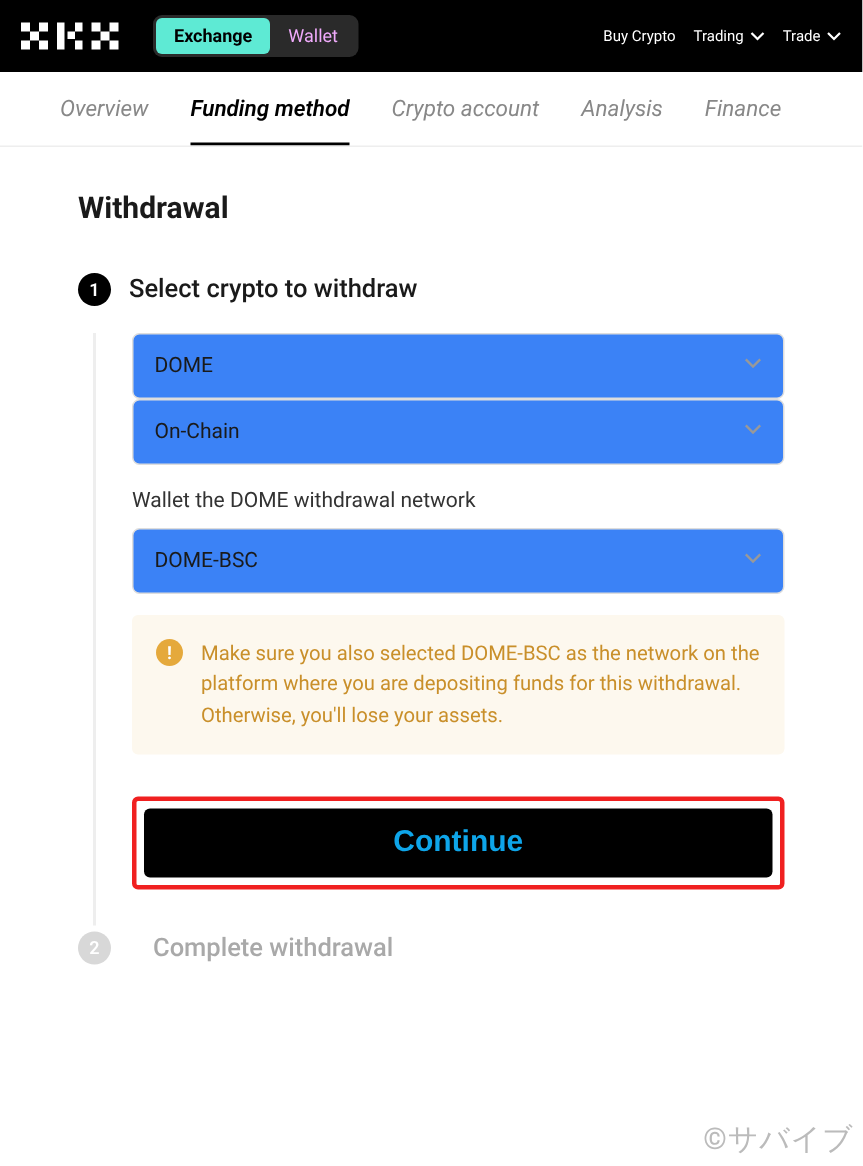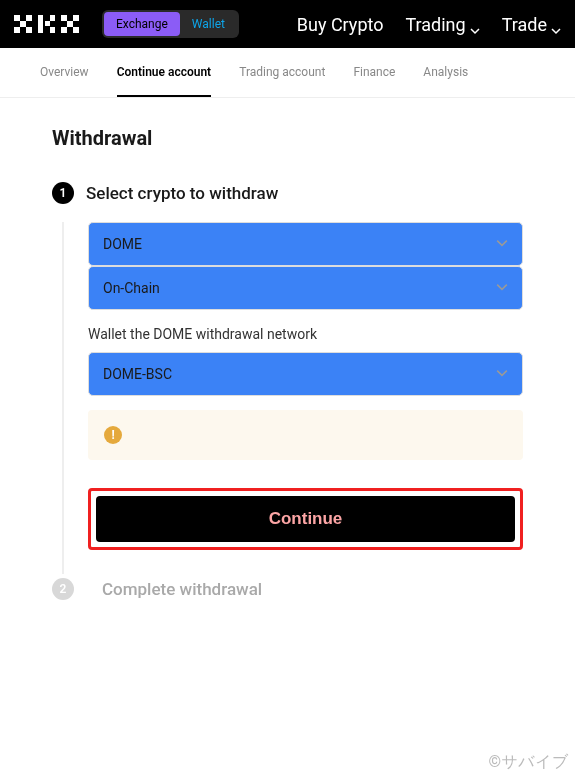--- a/index.html
+++ b/index.html
@@ -2,29 +2,29 @@
 <html><head>
 <meta charset="utf-8">
 <style>
   * { box-sizing: border-box; margin: 0; padding: 0; }
   body { font-family: -apple-system, BlinkMacSystemFont, "Segoe UI", Roboto, Helvetica, Arial, sans-serif; background: #fff; color: #1a1a1a; width: 575px; height: 777px; overflow: hidden; position: relative; }
 
   
   .topbar { background: #000; color: #fff; display: flex; align-items: center; height: 48px; padding: 0 14px; gap: 18px; }
   .logo { display: flex; align-items: center; }
   .toggle-wrap { display: flex; background: #2a2a2a; border-radius: 6px; padding: 2px; align-items: center; }
-  .toggle-btn { font-size: 12px; padding: 5px 12px; border-radius: 4px; cursor: pointer; color: #0ea5e9; }
-  .toggle-btn.active { background: #8b5cf6; color: #000; font-weight: 400; }
-  .topnav { display: flex; gap: 22px; margin-left: auto; font-size: 18px; align-items: center; }
+  .toggle-btn { font-size: 12px; padding: 5px 12px; border-radius: 4px; cursor: pointer; color: #f0abfc; }
+  .toggle-btn.active { background: #5eead4; color: #000; font-weight: 700; }
+  .topnav { display: flex; gap: 12px; margin-left: auto; font-size: 10px; align-items: center; }
   .topnav-item { display: flex; align-items: center; gap: 4px; cursor: pointer; }
   .chev { width: 10px; height: 10px; display: inline-block; }
 
   
   .subtabs { display: flex; gap: 28px; padding: 0 40px; height: 50px; align-items: center; border-bottom: 1px solid #eee; overflow: hidden; }
-  .subtab { font-size: 12px; color: #888; cursor: pointer; height: 100%; display: flex; align-items: center; border-bottom: 2px solid transparent; }
+  .subtab { font-size: 15px; color: #888; cursor: pointer; height: 100%; display: flex; align-items: center; border-bottom: 2px solid transparent; font-style: italic; }
   .subtab.active { color: #000; font-weight: 600; border-bottom: 2px solid #000; }
 
   
   .main { padding: 28px 52px 0 52px; }
   h1.page-title { font-size: 20px; font-weight: 700; margin-bottom: 32px; }
 
   .step-row { display: flex; align-items: center; gap: 12px; margin-bottom: 18px; }
   .step-badge { width: 22px; height: 22px; border-radius: 50%; background: #000; color: #fff; font-size: 12px; font-weight: 600; display: flex; align-items: center; justify-content: center; }
   .step-badge.inactive { background: #d8d8d8; color: #fff; }
   .step-title { font-size: 17px; font-weight: 500; }
@@ -38,25 +38,25 @@
   .select-box { border: 1px solid #ddd; border-radius: 5px; height: 44px; display: flex; align-items: center; justify-content: space-between; padding: 0 14px; font-size: 14px; cursor: pointer; background: #3b82f6; }
   .select-value { color: #1a1a1a; }
   .select-chev { color: #999; }
 
   .warning-box { background: #fdf8ee; border-radius: 4px; padding: 16px 16px 16px 16px; margin-top: 14px; display: flex; gap: 12px; }
   .warn-icon-wrap { flex-shrink: 0; }
   .warn-icon { width: 18px; height: 18px; border-radius: 50%; background: #e5a93c; color: #fff; display: flex; align-items: center; justify-content: center; font-size: 12px; font-weight: 700; }
   .warn-text { color: #c98f2a; font-size: 13.5px; line-height: 1.5; }
 
   .continue-wrap { border: 3px solid #f02020; border-radius: 4px; padding: 5px; margin-top: 28px; }
-  .continue-btn { background: #000; color: #fca5a5; font-size: 17px; font-weight: 600; width: 100%; height: 46px; border: none; border-radius: 4px; cursor: pointer; }
+  .continue-btn { background: #000; color: #0ea5e9; font-size: 20px; font-weight: 600; width: 100%; height: 46px; border: none; border-radius: 4px; cursor: pointer; }
 
   .step2 { padding: 0 52px; margin-top: 4px; }
 
-  .watermark { position: absolute; right: 6px; bottom: 4px; font-size: 16px; color: #bbb; font-weight: 500; letter-spacing: 0.5px; pointer-events: none; }
+  .watermark { position: absolute; right: 6px; bottom: 4px; font-size: 20px; color: #bbb; font-weight: 500; letter-spacing: 0.5px; pointer-events: none; }
 </style>
 </head>
 <body>
 
 <div class="topbar">
   <div class="logo">
     <svg width="70" height="22" viewBox="0 0 70 22">
       <g fill="#fff">
         <rect x="0" y="2" width="6" height="6"></rect>
           <rect x="12" y="2" width="6" height="6"></rect>
@@ -93,24 +93,24 @@
       <span>Trade</span>
       <span class="chev"><svg viewBox="0 0 10 10">
             <path d="M1 3 L5 7 L9 3" stroke="#fff" stroke-width="1.5" fill="none"></path>
           </svg></span>
     </div>
   </div>
 </div>
 
 <div class="subtabs">
   <div class="subtab">Overview</div>
-  <div class="subtab active">Continue account</div>
-  <div class="subtab">Trading account</div>
+  <div class="subtab active">Funding method</div>
+  <div class="subtab">Crypto account</div>
+  <div class="subtab">Analysis</div>
   <div class="subtab">Finance</div>
-  <div class="subtab">Analysis</div>
 </div>
 
 <div class="main">
   <h1 class="page-title">Withdrawal</h1>
 
   <div class="step-row">
     <div class="step-badge">1</div>
     <div class="step-title">Select crypto to withdraw</div>
   </div>
 
@@ -135,20 +135,21 @@
       <span class="select-value">DOME-BSC</span>
       <span class="select-chev"><svg width="12" height="12" viewBox="0 0 10 10">
             <path d="M1 3 L5 7 L9 3" stroke="#999" stroke-width="1.3" fill="none"></path>
           </svg></span>
     </div>
 
     <div class="warning-box">
       <div class="warn-icon-wrap">
         <div class="warn-icon">!</div>
       </div>
+      <div class="warn-text">Make sure you also selected DOME-BSC as the network on the platform where you are depositing funds for this withdrawal. Otherwise, you'll lose your assets.</div>
     </div>
 
     <div class="continue-wrap">
       <button class="continue-btn">Continue</button>
     </div>
   </div>
 </div>
 
 <div class="step2">
   <div class="step-row">

